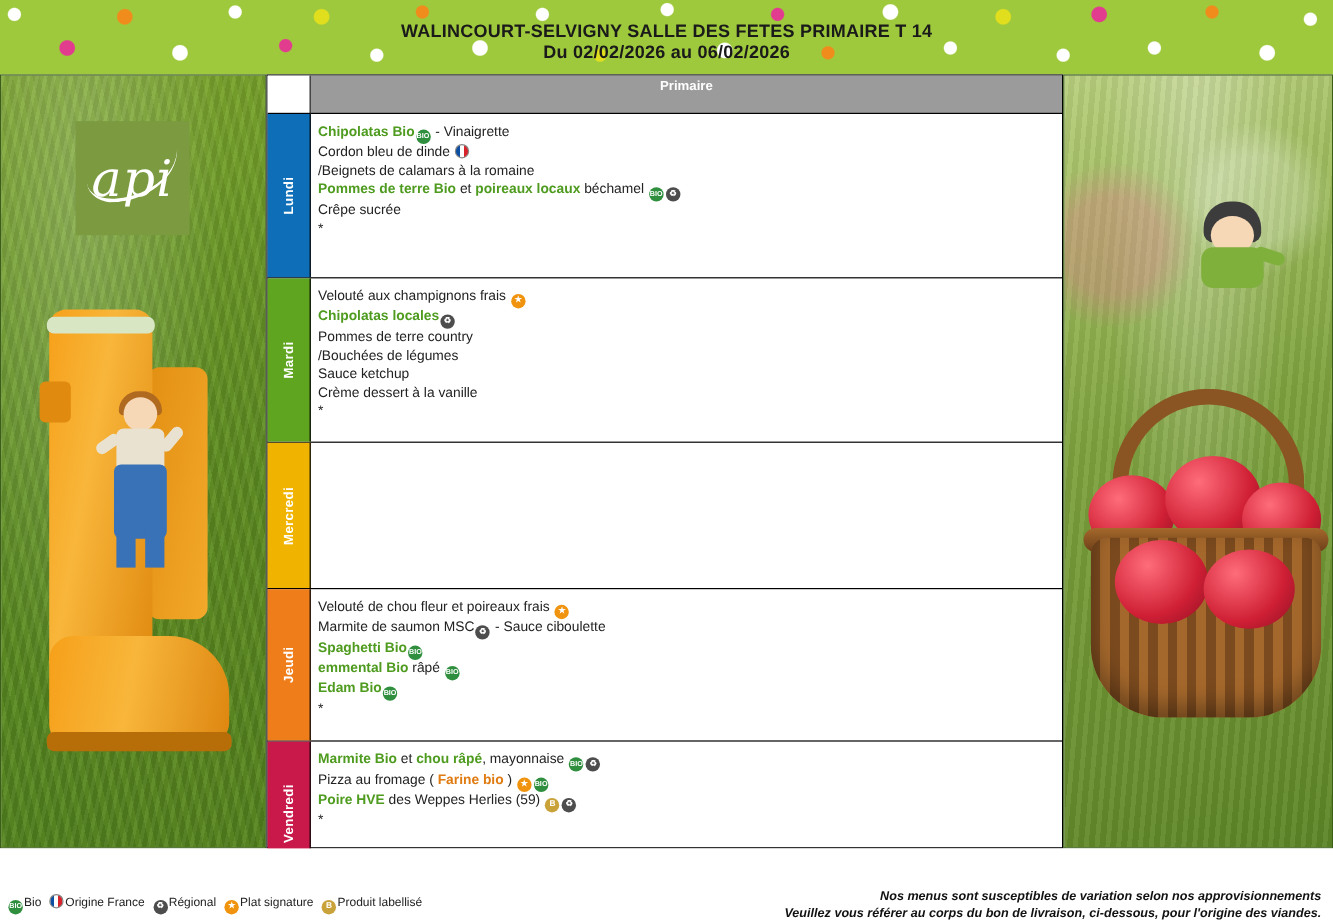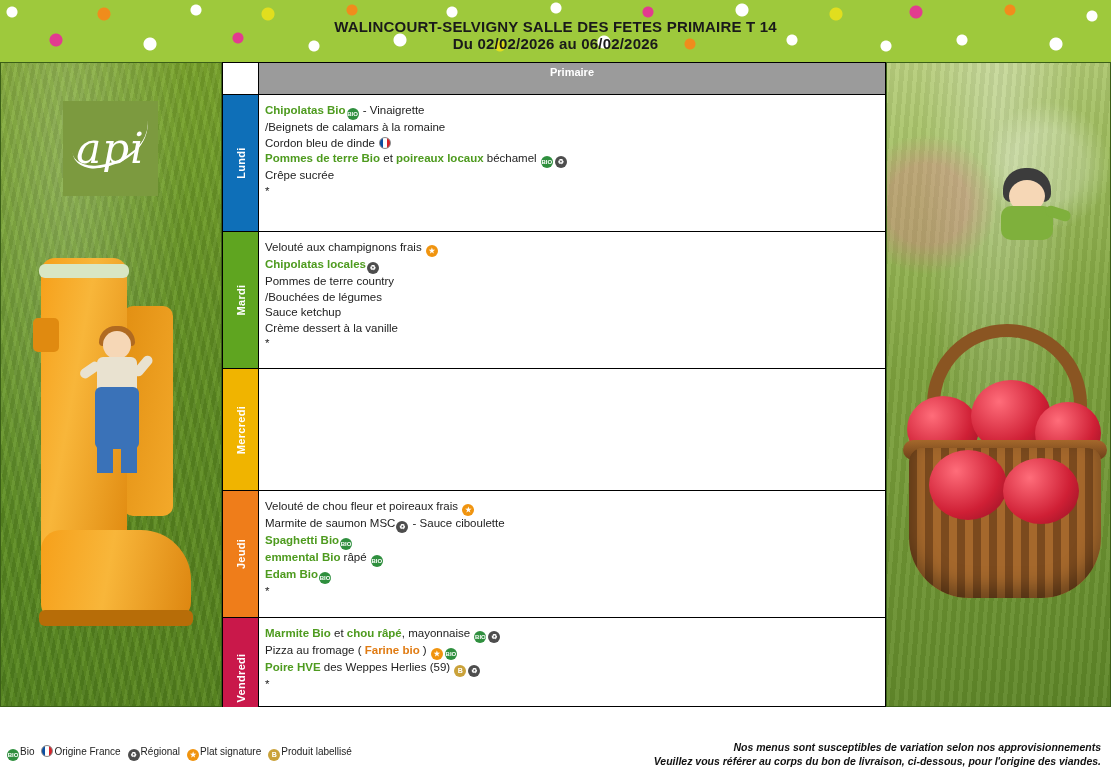--- a/index.html
+++ b/index.html
@@ -303,22 +303,22 @@
         <div class="head-blank"></div>
         <div class="head-cell">Primaire</div>
       </div>
       <div id="day-rows">
           <div class="day-row" style="height: 137px;">
             <div class="day-label" style="background: rgb(14, 111, 184);">
               <span>Lundi</span>
             </div>
             <div class="day-content">
               <div class="dish"><span class="hl-green">Chipolatas Bio</span><span class="lbl lbl-bio">BIO</span><span class="plain"> - Vinaigrette</span></div>
+              <div class="dish"><span class="plain">Cordon bleu de dinde </span><span class="lbl lbl-france"></span></div>
               <div class="dish"><span class="plain">/Beignets de calamars à la romaine</span></div>
-              <div class="dish"><span class="plain">Cordon bleu de dinde </span><span class="lbl lbl-france"></span></div>
               <div class="dish"><span class="hl-green">Pommes de terre Bio</span><span class="plain"> et </span><span class="hl-green">poireaux locaux</span><span class="plain"> béchamel </span><span class="lbl lbl-bio">BIO</span><span class="lbl lbl-regional">♻</span></div>
               <div class="dish"><span class="plain">Crêpe sucrée</span></div>
               <div class="dish"><span class="plain">*</span></div>
             </div>
           </div>
           <div class="day-row" style="height: 137px;">
             <div class="day-label" style="background: rgb(95, 165, 32);">
               <span>Mardi</span>
             </div>
             <div class="day-content">

